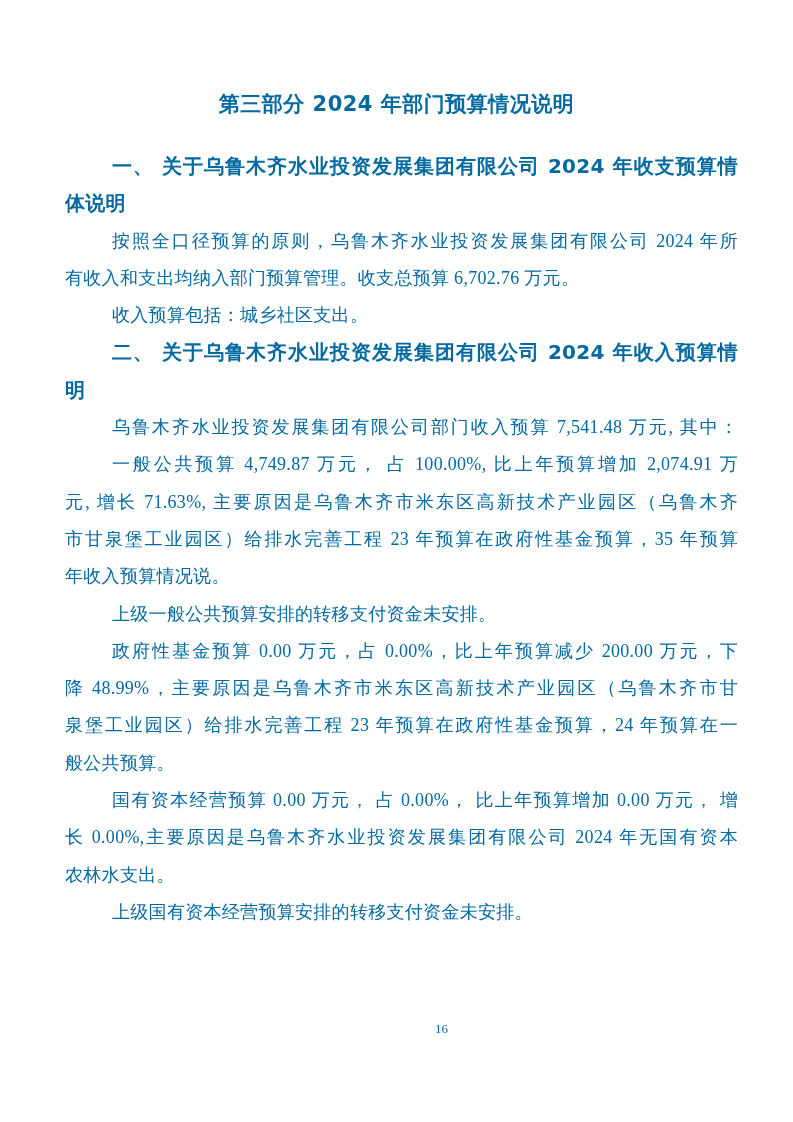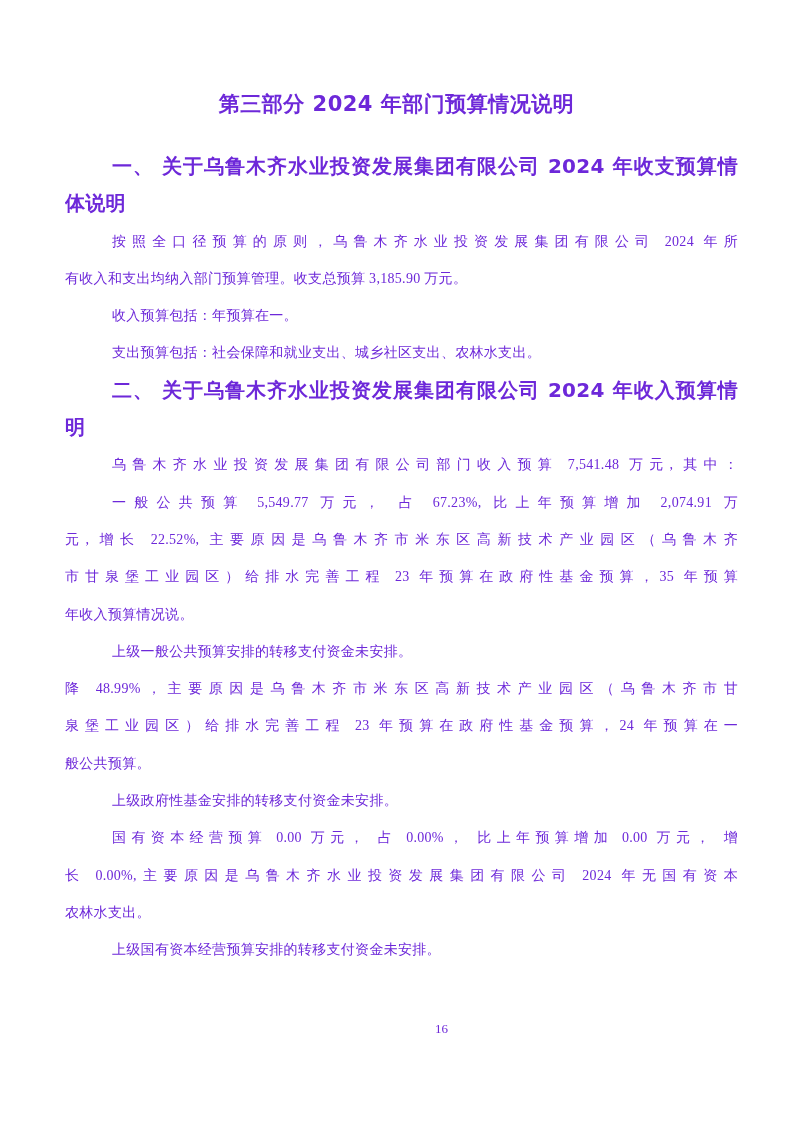--- a/index.html
+++ b/index.html
@@ -5,21 +5,21 @@
   html, body {
     margin: 0;
     padding: 0;
     background: #ffffff;
   }
   .page {
     position: relative;
     width: 793px;
     height: 1122px;
     background: #ffffff;
-    color: #6d28d9;
+    color: #0369a1;
     overflow: hidden;
     font-family: "Liberation Serif", "DejaVu Serif", serif;
   }
   .doc-title {
     position: absolute;
     top: 86px;
     left: 0;
     width: 100%;
     height: 37px;
     line-height: 37px;
@@ -32,21 +32,21 @@
   .doc-body {
     position: absolute;
     top: 148px;
     left: 65px;
     width: 673px;
   }
   .block { margin: 0; padding: 0; }
   .line {
     height: 37.3px;
     line-height: 37.3px;
-    font-size: 14px;
+    font-size: 18px;
     letter-spacing: 0.3px;
     white-space: normal;
     overflow: hidden;
   }
   .line.h {
     font-family: "DejaVu Sans", "Liberation Sans", sans-serif;
     font-weight: 700;
     font-size: 20px;
   }
   .line.ind { text-indent: 47px; }
@@ -73,51 +73,46 @@
 <div class="page">
   <div class="doc-title">第三部分 2024 年部门预算情况说明</div>
 
   <div class="doc-body">
       <div class="block heading">
         <div class="line h ind j">一、 关于乌鲁木齐水业投资发展集团有限公司 2024 年收支预算情况总</div>
         <div class="line h">体说明</div>
       </div>
       <div class="block paragraph">
         <div class="line ind j">按照全口径预算的原则，乌鲁木齐水业投资发展集团有限公司 2024 年所</div>
-        <div class="line">有收入和支出均纳入部门预算管理。收支总预算 3,185.90 万元。</div>
+        <div class="line">有收入和支出均纳入部门预算管理。收支总预算 6,702.76 万元。</div>
       </div>
       <div class="block paragraph">
-        <div class="line ind">收入预算包括：年预算在一。</div>
-      </div>
-      <div class="block paragraph">
-        <div class="line ind">支出预算包括：社会保障和就业支出、城乡社区支出、农林水支出。</div>
+        <div class="line ind">收入预算包括：城乡社区支出。</div>
       </div>
       <div class="block heading">
         <div class="line h ind j">二、 关于乌鲁木齐水业投资发展集团有限公司 2024 年收入预算情况说</div>
         <div class="line h">明</div>
       </div>
       <div class="block paragraph">
         <div class="line ind j">乌鲁木齐水业投资发展集团有限公司部门收入预算 7,541.48 万元, 其中：</div>
       </div>
       <div class="block paragraph">
-        <div class="line ind j">一般公共预算 5,549.77 万元， 占 67.23%, 比上年预算增加 2,074.91 万</div>
-        <div class="line j">元, 增长 22.52%, 主要原因是乌鲁木齐市米东区高新技术产业园区（乌鲁木齐</div>
+        <div class="line ind j">一般公共预算 4,749.87 万元， 占 100.00%, 比上年预算增加 2,074.91 万</div>
+        <div class="line j">元, 增长 71.63%, 主要原因是乌鲁木齐市米东区高新技术产业园区（乌鲁木齐</div>
         <div class="line j">市甘泉堡工业园区）给排水完善工程 23 年预算在政府性基金预算，35 年预算</div>
         <div class="line">年收入预算情况说。</div>
       </div>
       <div class="block paragraph">
         <div class="line ind">上级一般公共预算安排的转移支付资金未安排。</div>
       </div>
       <div class="block paragraph">
+        <div class="line ind j">政府性基金预算 0.00 万元，占 0.00%，比上年预算减少 200.00 万元，下</div>
         <div class="line j">降 48.99%，主要原因是乌鲁木齐市米东区高新技术产业园区（乌鲁木齐市甘</div>
         <div class="line j">泉堡工业园区）给排水完善工程 23 年预算在政府性基金预算，24 年预算在一</div>
         <div class="line">般公共预算。</div>
-      </div>
-      <div class="block paragraph">
-        <div class="line ind">上级政府性基金安排的转移支付资金未安排。</div>
       </div>
       <div class="block paragraph">
         <div class="line ind j">国有资本经营预算 0.00 万元， 占 0.00%， 比上年预算增加 0.00 万元， 增</div>
         <div class="line j">长 0.00%,主要原因是乌鲁木齐水业投资发展集团有限公司 2024 年无国有资本</div>
         <div class="line">农林水支出。</div>
       </div>
       <div class="block paragraph">
         <div class="line ind">上级国有资本经营预算安排的转移支付资金未安排。</div>
       </div>
     </div>

